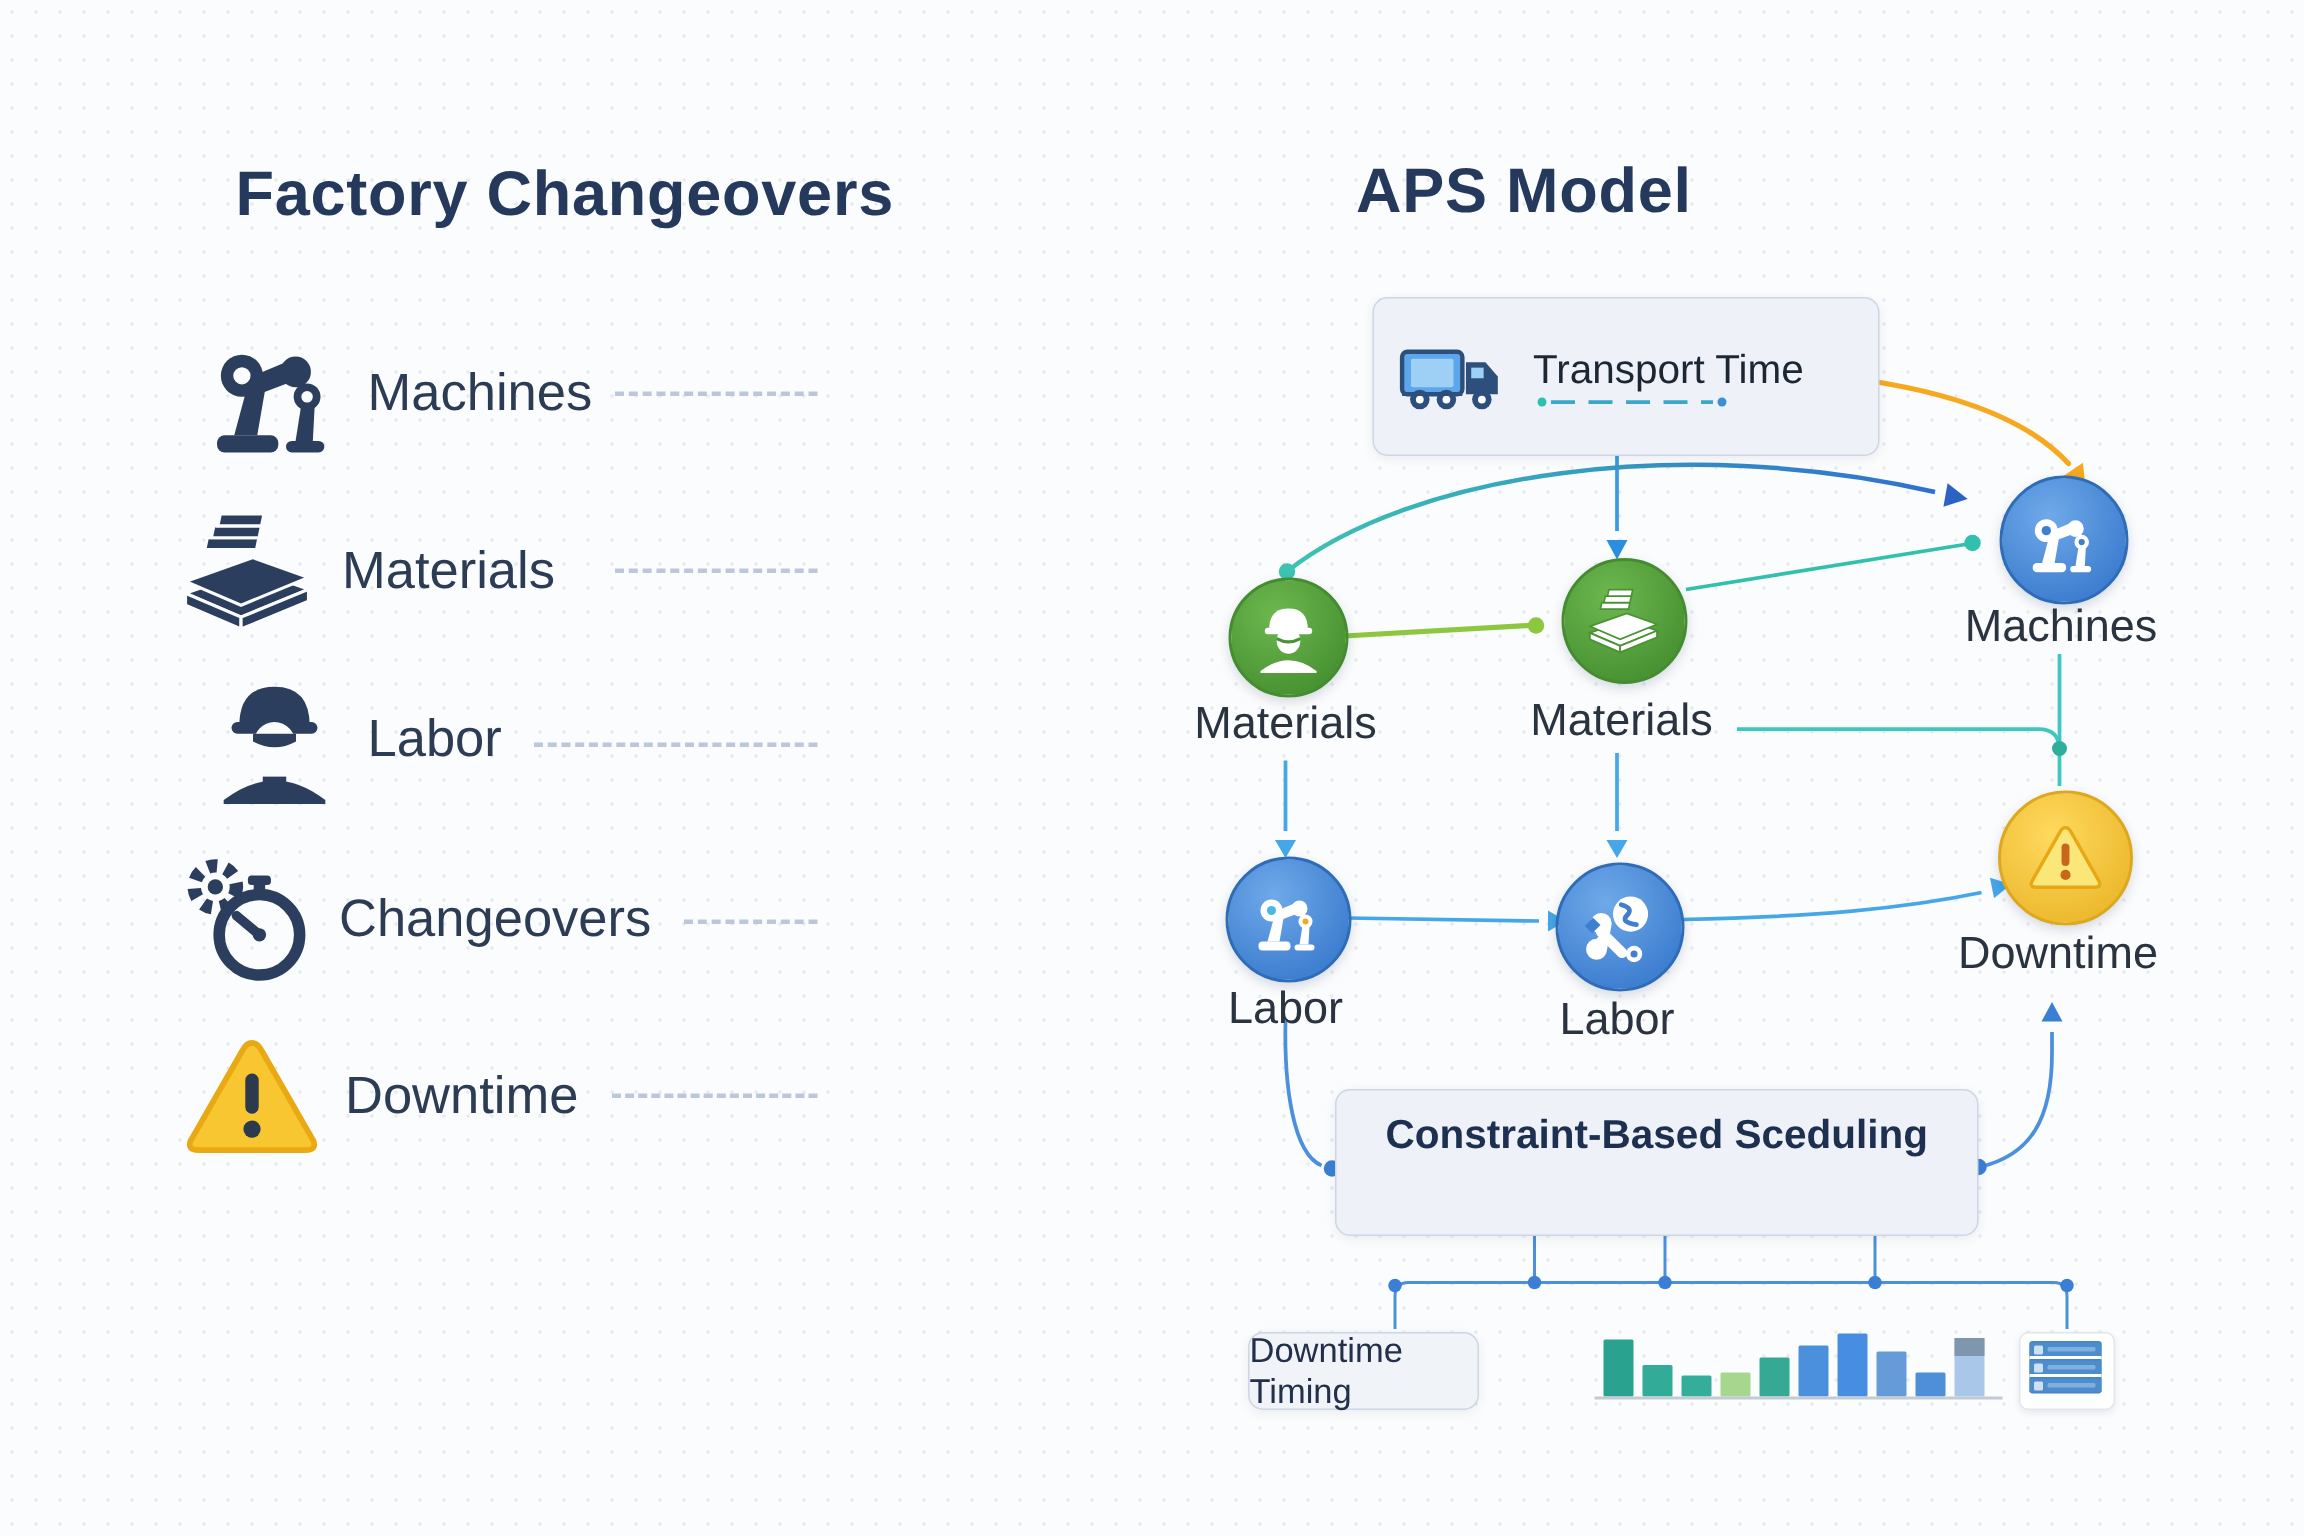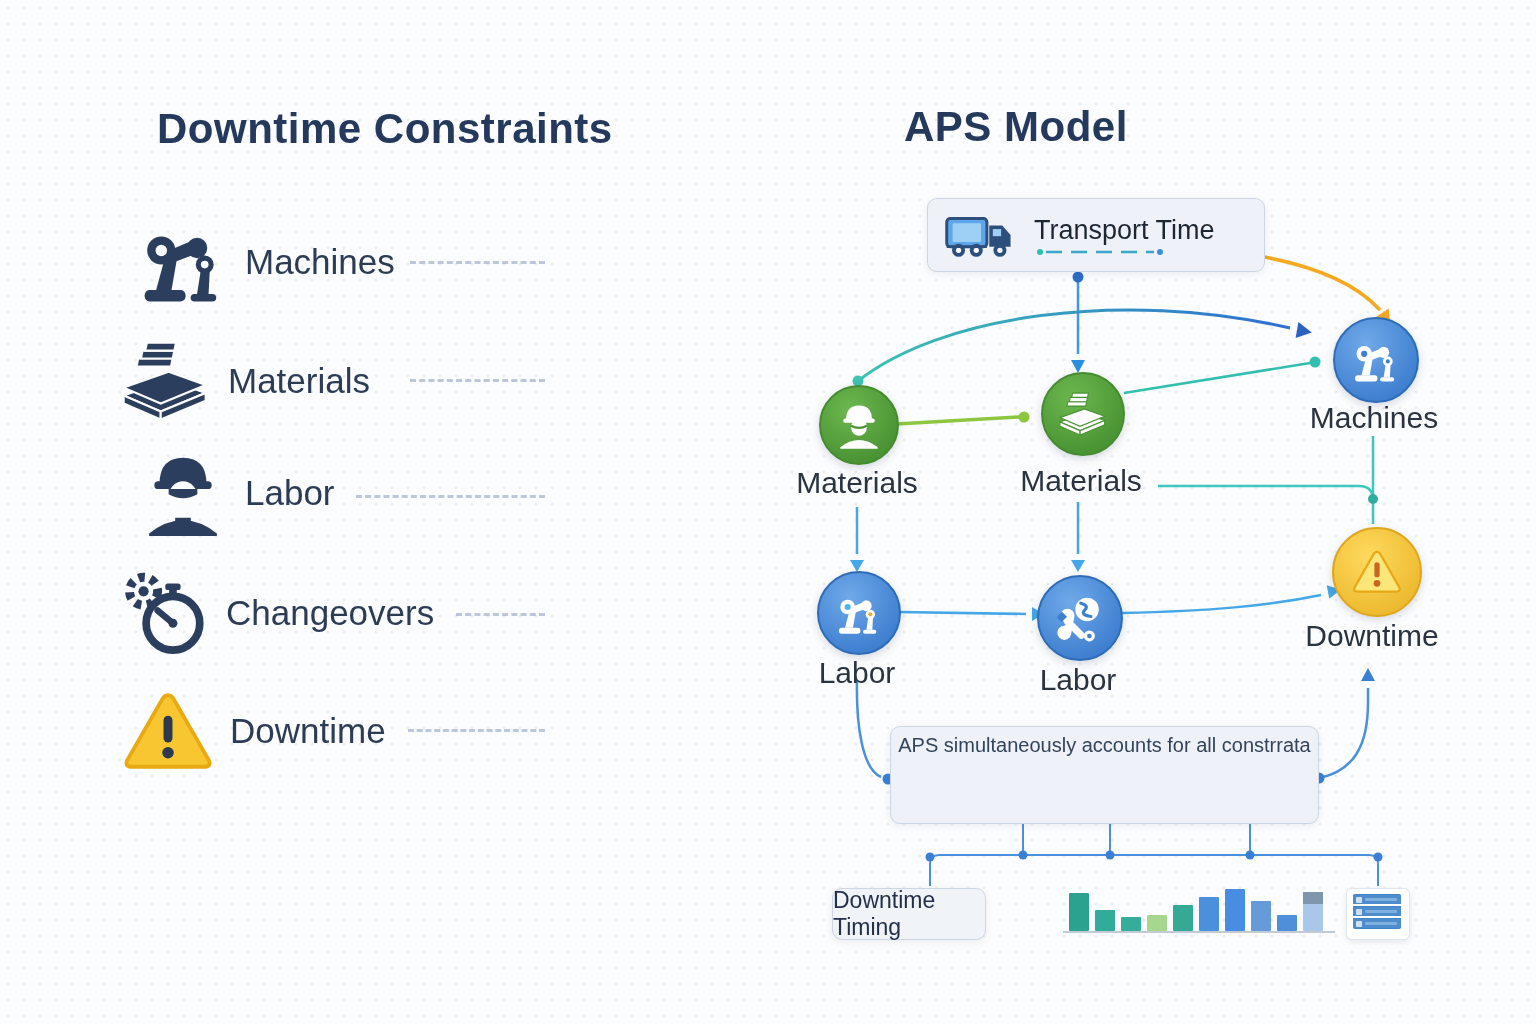--- a/index.html
+++ b/index.html
@@ -21,21 +21,21 @@
   
   .node{position:absolute;border-radius:50%;display:flex;align-items:center;justify-content:center;
         box-shadow:0 3px 8px rgba(40,60,100,.18);}
   .node.green{background:radial-gradient(circle at 38% 30%, #6cb84e, #4a9334 75%);border:2px solid #458c31;}
   .node.blue{background:radial-gradient(circle at 38% 30%, #6fa9e9, #3f7fd0 75%);border:2px solid #2e6cb8;}
   .node.gold{background:radial-gradient(circle at 40% 32%, #ffd95e, #ecb92e 78%);border:2px solid #dda81f;}
   .node-label{position:absolute;font-size:30px;font-weight:500;color:#2a3340;text-align:center;white-space:nowrap;transform:translateX(-50%);}
   
   .card{position:absolute;background:#eef2f8;border:1.5px solid #ccd6e4;border-radius:10px;
         box-shadow:0 2px 7px rgba(35,55,95,.08);}
-  .transport-box{display:flex;align-items:center;padding:0 14px;margin-left:12px;}
+  .transport-box{display:flex;align-items:center;padding:16px 14px;}
   .transport-label{font-size:27px;color:#1c2733;font-weight:500;margin-left:14px;margin-bottom:14px;}
   .sched-title{font-size:27px;font-weight:700;color:#1d3050;text-align:center;margin-top:14px;}
   .sched-sub{font-size:20px;color:#32445c;text-align:center;margin-top:7px;}
   .process-box{display:flex;align-items:center;justify-content:center;font-size:23px;color:#22304a;font-weight:500;background:#f0f3f8;}
   
   #bar-chart{position:absolute;left:1063px;top:886px;width:272px;height:47px;}
   #bar-chart .bars{position:absolute;left:6px;right:2px;bottom:2px;top:0;display:flex;align-items:flex-end;gap:6px;}
   #bar-chart .baseline{position:absolute;left:0;right:0;bottom:0;height:2px;background:#c2cad3;}
   .bar{width:20px;border-radius:1px;position:relative;}
   .bar .cap{position:absolute;left:0;right:0;top:0;}
@@ -105,21 +105,21 @@
   <path d="M1110,824 L1110,855" stroke="#4a90dd" stroke-width="2"></path>
   <path d="M1250,824 L1250,855" stroke="#4a90dd" stroke-width="2"></path>
   <path d="M930,886 L930,864 Q930,855 939,855 L1369,855 Q1378,855 1378,864 L1378,886" stroke="#4a90dd" stroke-width="2"></path>
   <circle cx="930" cy="857" r="4.5" fill="#3b7fd4"></circle>
   <circle cx="1023" cy="855" r="4.5" fill="#3b7fd4"></circle>
   <circle cx="1110" cy="855" r="4.5" fill="#3b7fd4"></circle>
   <circle cx="1250" cy="855" r="4.5" fill="#3b7fd4"></circle>
   <circle cx="1378" cy="857" r="4.5" fill="#3b7fd4"></circle>
 </svg>
 
-<div class="abs title" style="left:157px;top:105px;">Downtime Constraints</div>
+<div class="abs title" style="left:157px;top:105px;">Factory Changeovers</div>
 
 <div class="fc-item" style="left:135px;top:219px;">
   <span class="fc-icon">
     <svg width="92" height="82" viewBox="0 0 72 64">
       <g fill="#2c3e5d">
         <rect x="6" y="54" width="32" height="9" rx="4"></rect>
         <path d="M15 54 L22 28 L31 31 L27 54 Z"></path>
         <path d="M18 26 L44 15 L48 25 L24 34 Z"></path>
         <circle cx="19" cy="23" r="11"></circle>
         <circle cx="47" cy="21" r="8"></circle>
@@ -308,21 +308,21 @@
 <div class="node gold" style="left:1332px;top:527px;width:86px;height:86px;">
   <svg width="54" height="50" viewBox="0 0 72 66">
     <path d="M36 6 Q39 6 41 10 L66 54 Q68 59 62 59 L10 59 Q4 59 6 54 L31 10 Q33 6 36 6 Z" fill="#fbe67a" stroke="#e8a714" stroke-width="3" stroke-linejoin="round"></path>
     <rect x="32.5" y="20" width="7" height="20" rx="3.5" fill="#c9661d"></rect>
     <circle cx="36" cy="48" r="4.5" fill="#c9661d"></circle>
   </svg>
 </div>
 <div class="node-label" style="left:1372px;top:619px;">Downtime</div>
 
 <div class="card" style="left:890px;top:726px;width:427px;height:96px;">
-  <div class="sched-sub">APS simultaneously accounts for all constrrata</div>
+  <div class="sched-title">Constraint-Based Sceduling</div>
 </div>
 
 <div class="card process-box" style="left:832px;top:888px;width:152px;height:50px;">
   <span>Downtime Timing</span>
 </div>
 
 <div id="bar-chart">
   <div class="bars">
       <div class="bar" style="height: 38px; background: rgb(42, 162, 143);"></div>
       <div class="bar" style="height: 21px; background: rgb(50, 171, 153);"></div>

